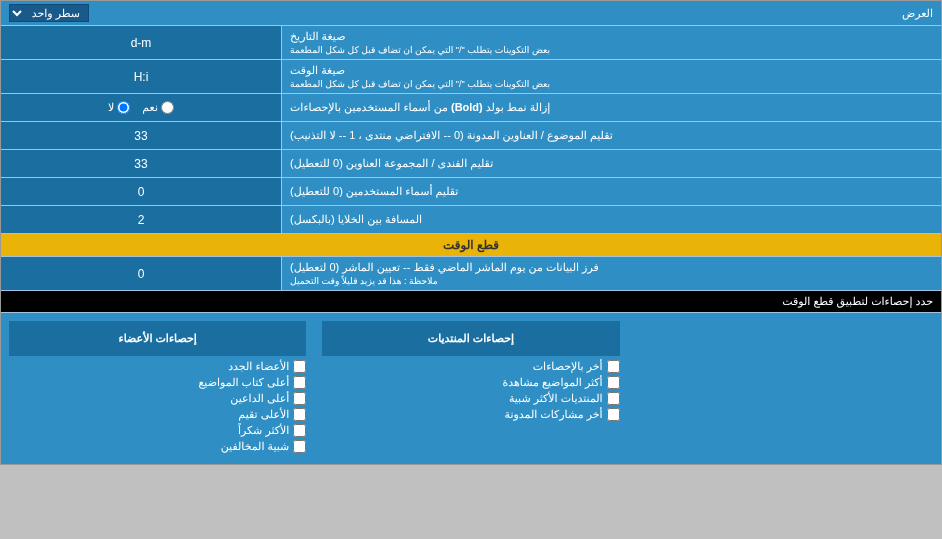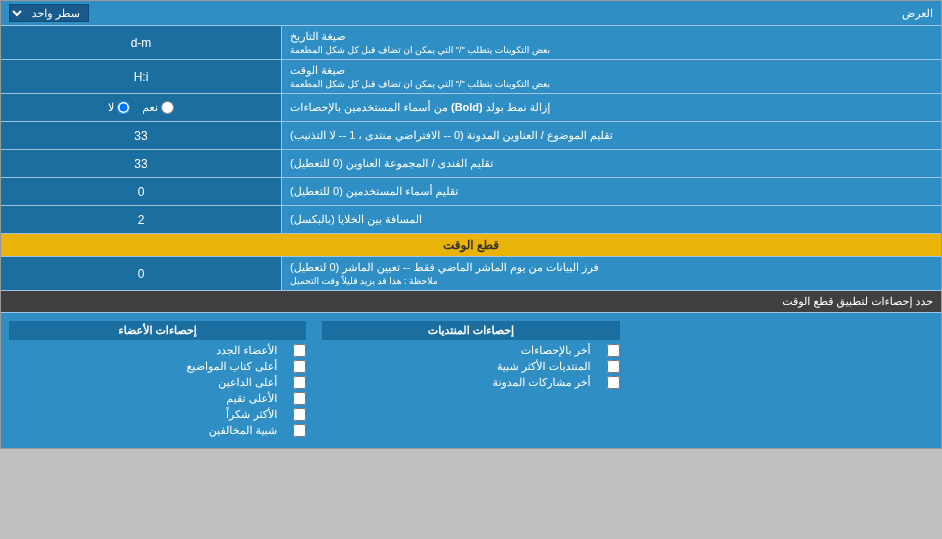--- a/index.html
+++ b/index.html
@@ -79,39 +79,39 @@
       color: #fff;
       font-size: 11px;
       display: flex;
       align-items: center;
       gap: 3px;
     }
     .stats-title-row {
       background: #1a6ea0;
       color: #fff;
       text-align: center;
-      padding: 3px;
+      padding: 11px;
       font-weight: bold;
       font-size: 11px;
       margin-bottom: 4px;
     }
     .stats-item {
       display: flex;
       align-items: center;
       color: #fff;
       font-size: 11px;
       margin-bottom: 3px;
-      gap: 16px;
+      gap: 4px;
       direction: rtl;
     }
     .stats-item input[type="checkbox"] {
       margin: 0;
     }
     .limit-row {
-      background: #404040;
+      background: #000000;
       color: #fff;
       padding: 4px 8px;
       text-align: right;
       font-size: 11px;
       border-bottom: 1px solid #a0c4e0;
     }
     .top-row {
       background: #2f8fc4;
       display: flex;
       align-items: center;
@@ -240,20 +240,24 @@
     <div style="flex:1; padding: 2px 8px;">
       <div class="stats-title-row">
         <span>إحصاءات المنتديات</span>
       </div>
       <div class="stats-item">
         <input type="checkbox" style="">
         <span>أخر بالإحصاءات</span>
       </div>
       <div class="stats-item">
         <input type="checkbox" style="">
+        <span>أكثر المواضيع مشاهدة</span>
+      </div>
+      <div class="stats-item">
+        <input type="checkbox" style="">
         <span>المنتديات الأكثر شبية</span>
       </div>
       <div class="stats-item">
         <input type="checkbox" style="">
         <span>أخر مشاركات المدونة</span>
       </div>
     </div>
 
     <div style="flex:1; padding: 2px 8px;">
       <div class="stats-title-row">

